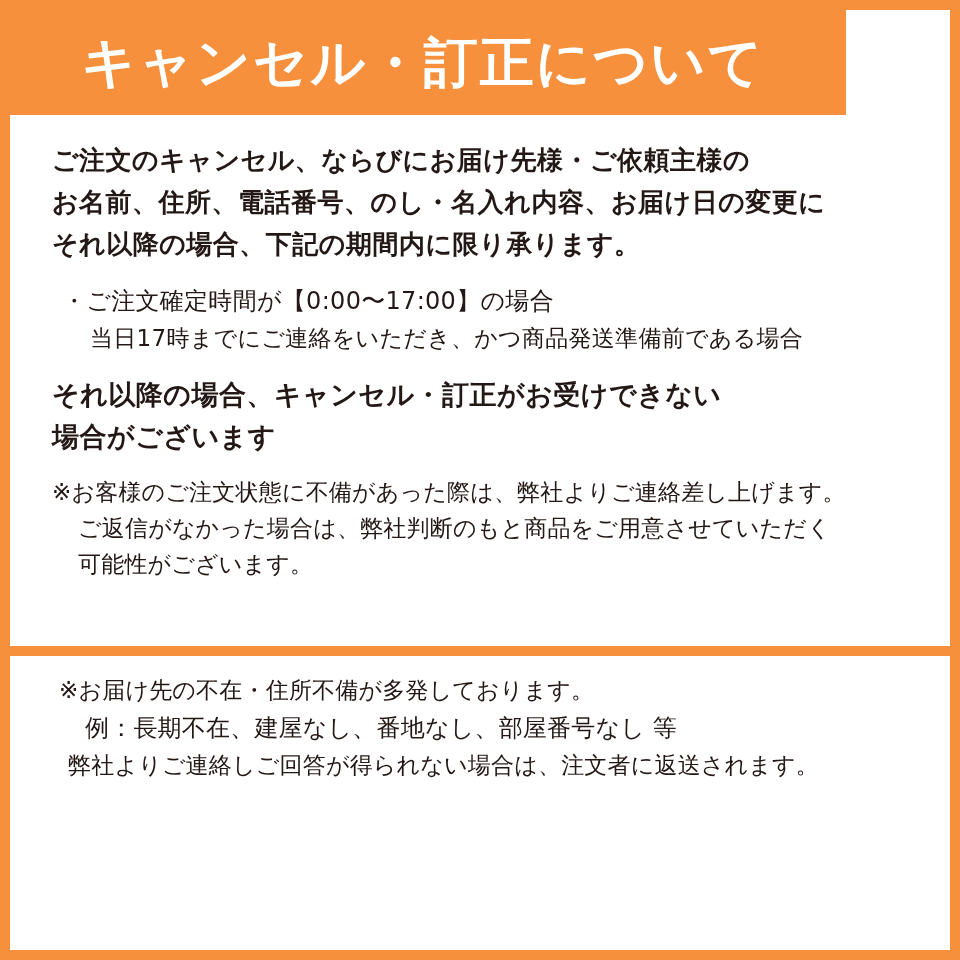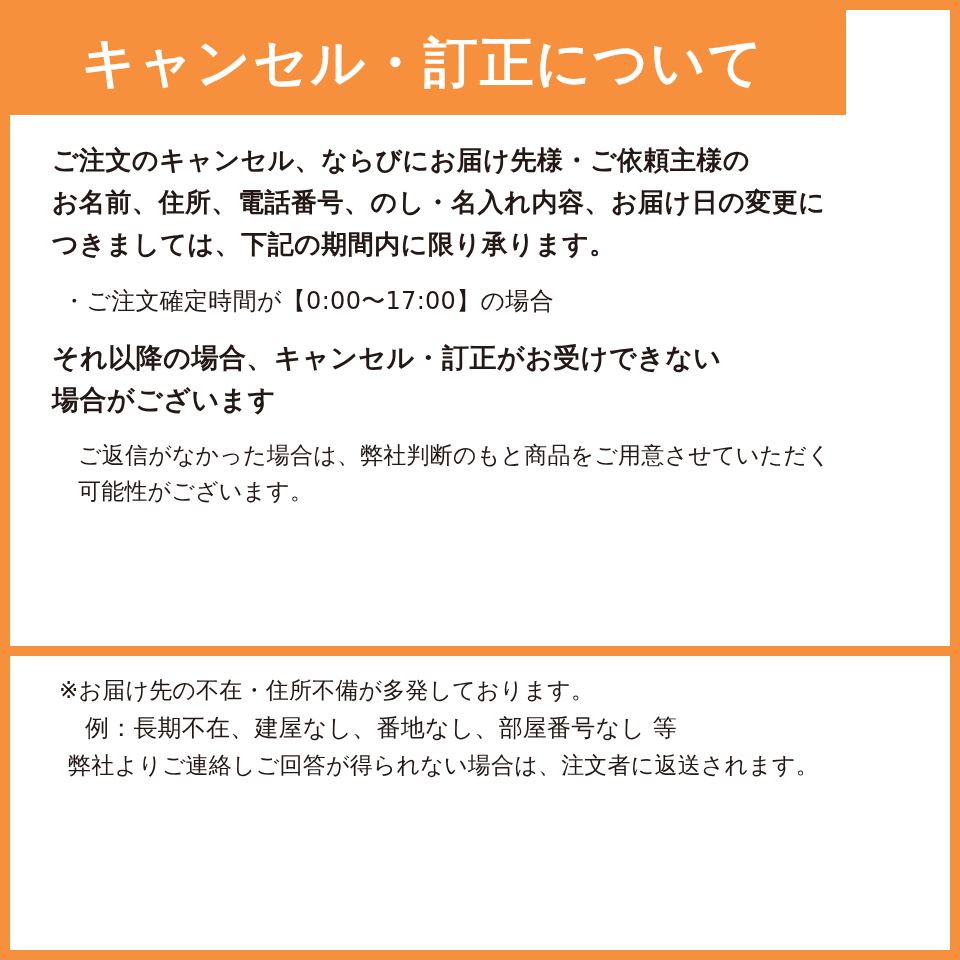--- a/index.html
+++ b/index.html
@@ -147,34 +147,36 @@
 
     <div class="header-band">
       <div class="header-title">キャンセル・訂正について</div>
     </div>
 
     <div class="body-main">
 
       <p class="lead">
         <span class="lead-line">ご注文のキャンセル、ならびにお届け先様・ご依頼主様の</span>
         <span class="lead-line">お名前、住所、電話番号、のし・名入れ内容、お届け日の変更に</span>
-        <span class="lead-line">つきましては、下記の期間内に限り承ります。</span>
+        <span class="lead-line">それ以降の場合、下記の期間内に限り承ります。</span>
       </p>
 
       <div class="bullet-block">
         <p class="bullet-line">・ご注文確定時間が【0:00〜17:00】の場合</p>
+        <p class="bullet-sub">当日17時までにご連絡をいただき、かつ商品発送準備前である場合</p>
       </div>
 
 
       <p class="emph">
         <span class="emph-line">それ以降の場合、キャンセル・訂正がお受けできない</span>
         <span class="emph-line">場合がございます</span>
       </p>
 
       <div class="note">
+        <p class="note-line">※お客様のご注文状態に不備があった際は、弊社よりご連絡差し上げます。</p>
         <p class="note-line note-indent">ご返信がなかった場合は、弊社判断のもと商品をご用意させていただく</p>
         <p class="note-line note-indent">可能性がございます。</p>
       </div>
 
     </div>
 
     <div class="divider"></div>
 
     <div class="body-footer">
       <p class="footer-line">※お届け先の不在・住所不備が多発しております。</p>

